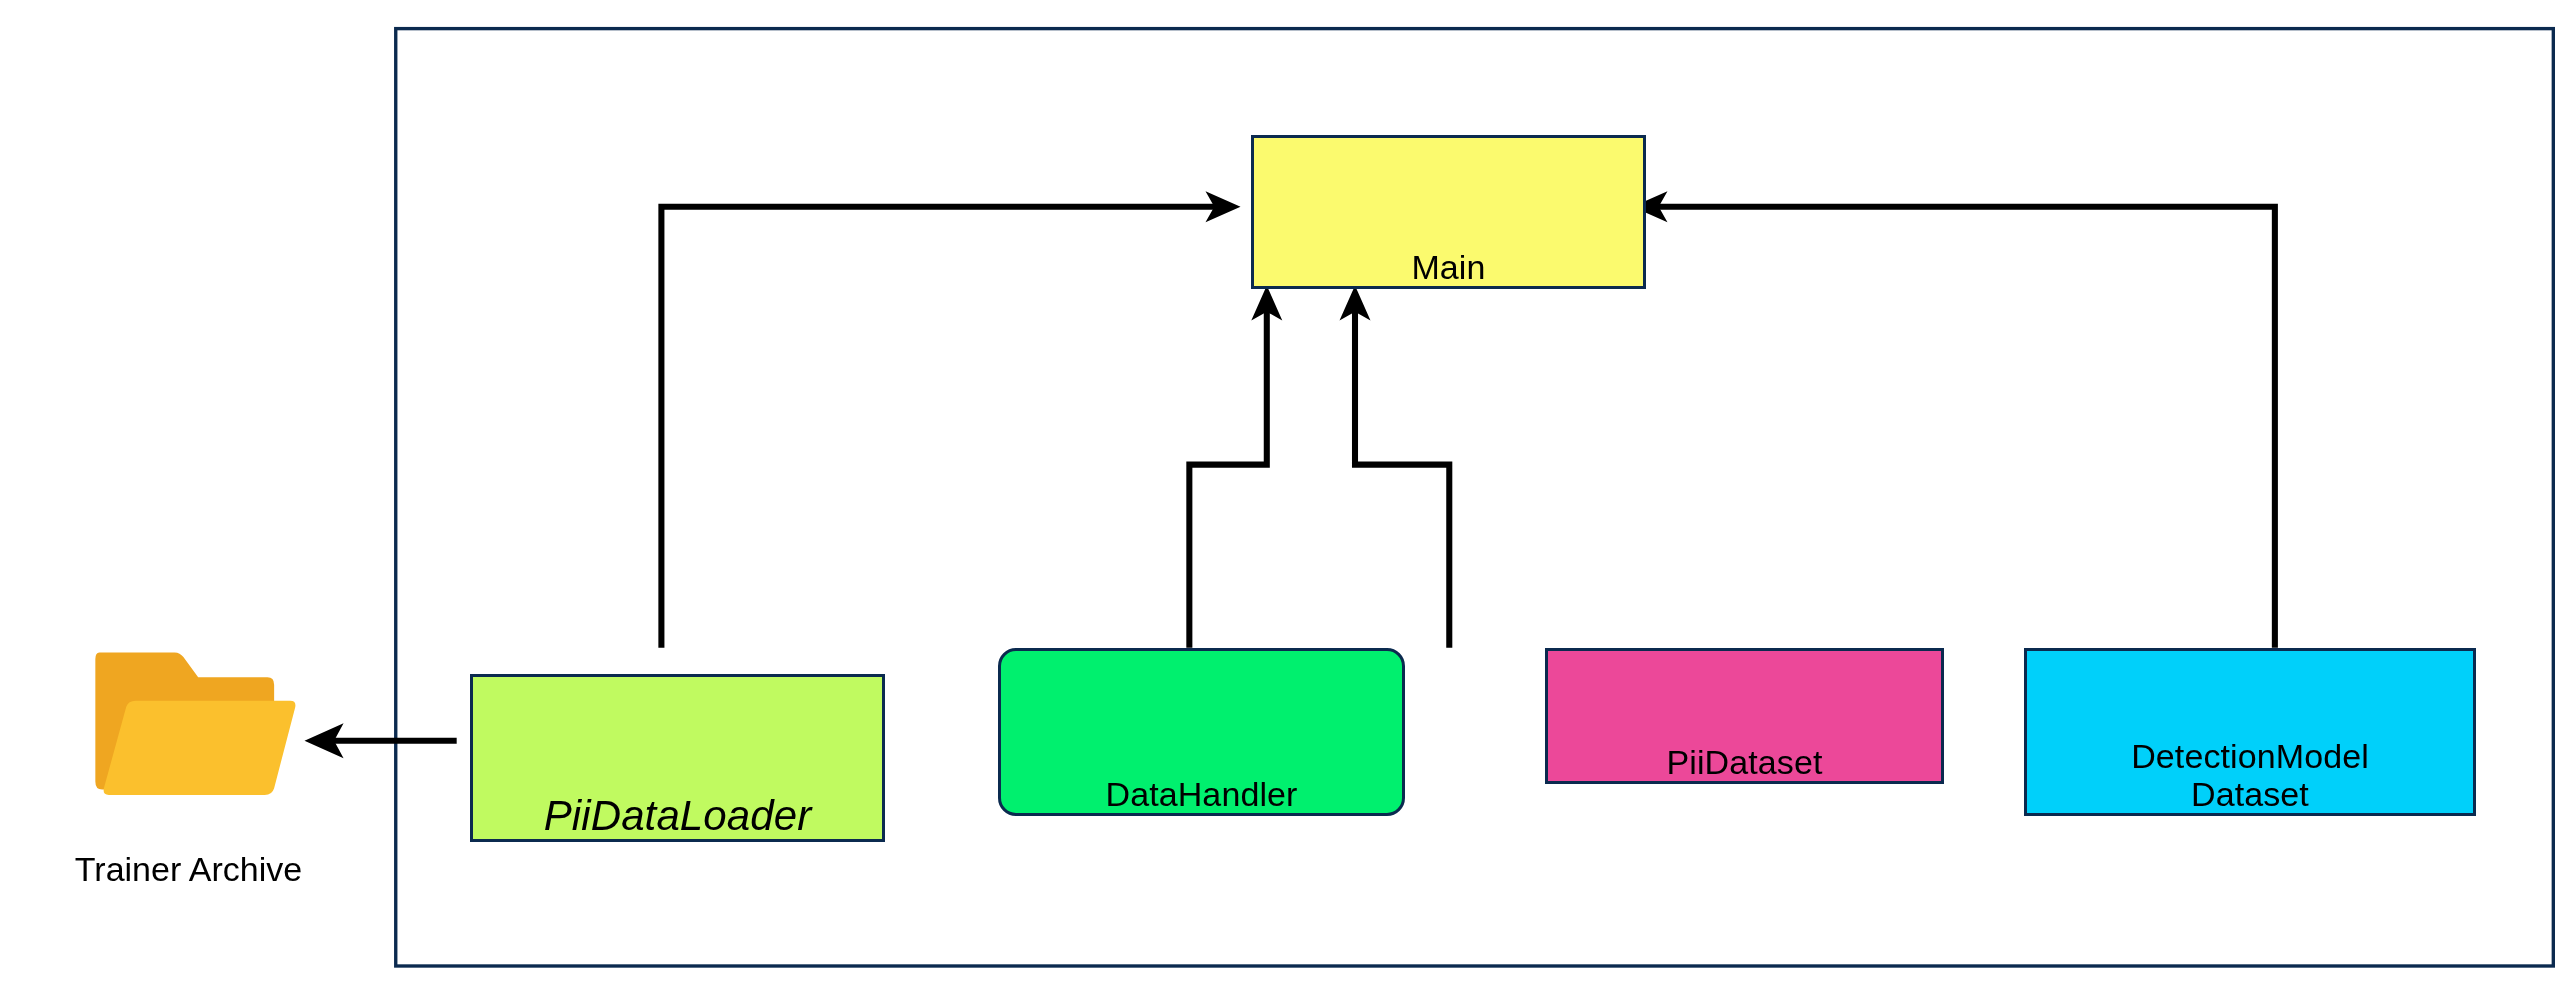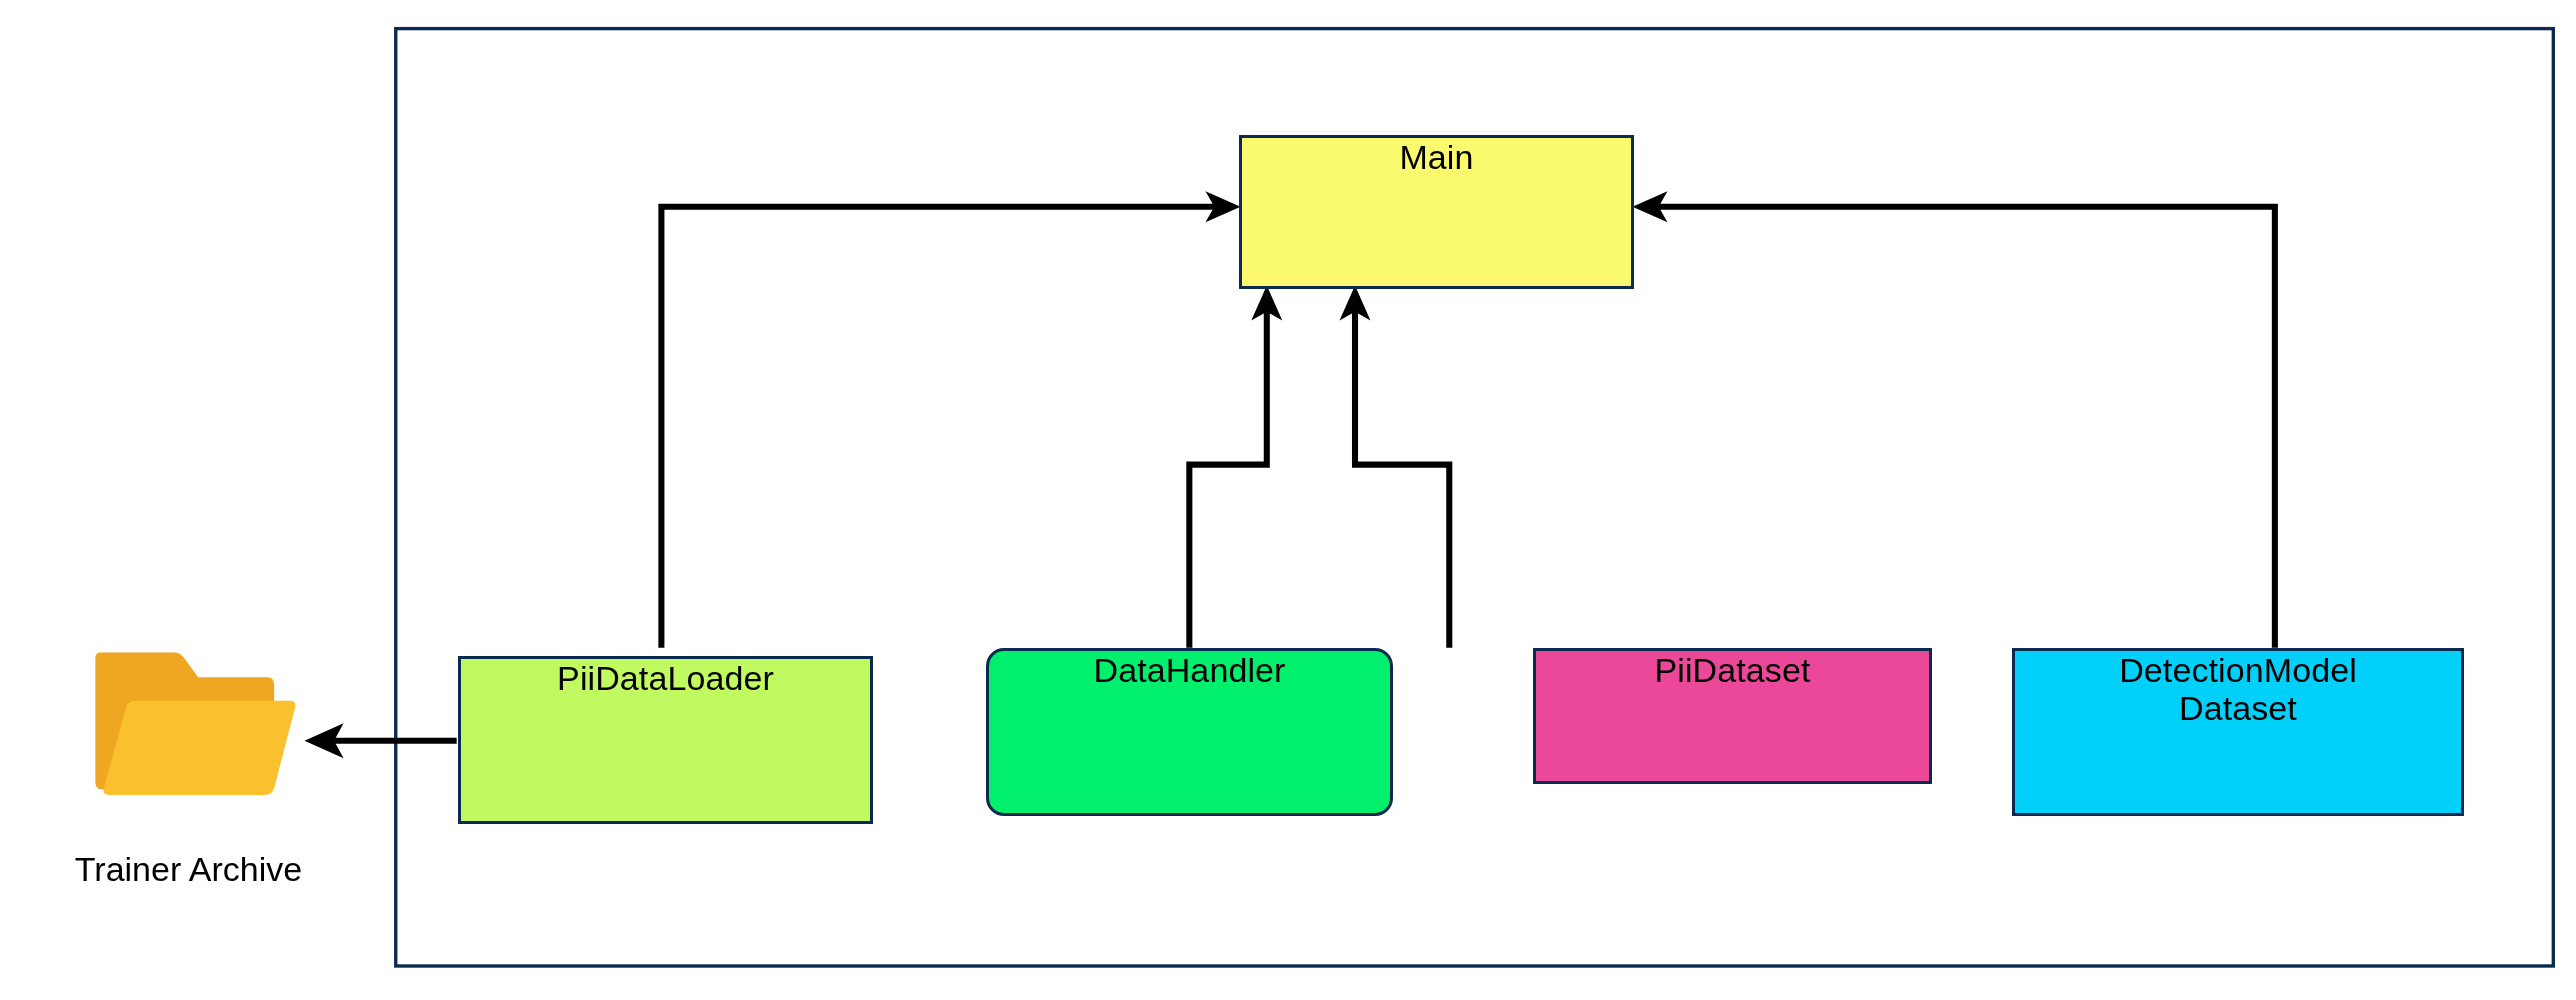--- a/index.html
+++ b/index.html
@@ -23,48 +23,50 @@
     top: 0;
     width: 2576px;
     height: 1000px;
     pointer-events: none;
   }
   .node {
     position: absolute;
     box-sizing: border-box;
     border: 3.4px solid #0B2A4F;
     display: flex;
-    align-items: flex-start;
+    align-items: flex-end;
     justify-content: center;
     text-align: center;
     color: #000000;
     line-height: 1.12;
     letter-spacing: 0.1px;
     z-index: 3;
+    margin-left: 12px;
   }
   .node-label {
     display: block;
     white-space: pre-line;
     padding: 0 6.7px;
   }
   #node-main {
     left: 1239px;
     top: 135px;
     width: 395px;
     height: 154px;
     background: #FBFA6E;
     font-size: 34px;
   }
   #node-piidataloader {
     left: 458px;
-    top: 656px;
+    top: 674px;
     width: 415px;
     height: 168px;
     background: #C0FA60;
-    font-size: 34px;
+    font-size: 42px;
+    font-style: italic;
   }
   #node-datahandler {
     left: 986px;
     top: 648px;
     width: 407px;
     height: 168px;
     background: #00F06E;
     font-size: 34px;
     border-radius: 18px;
   }

